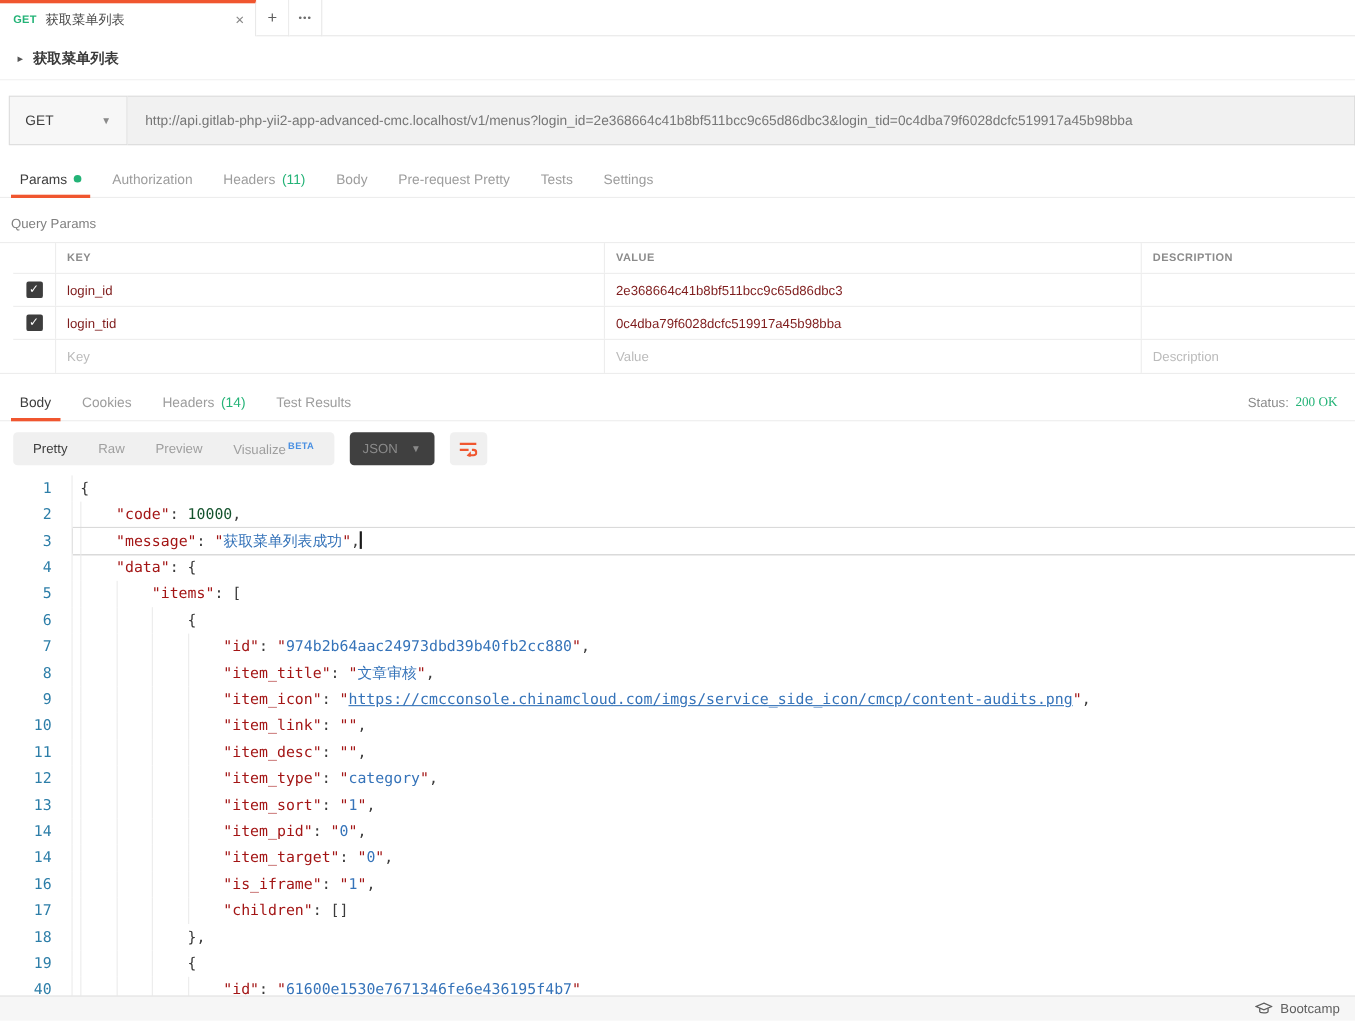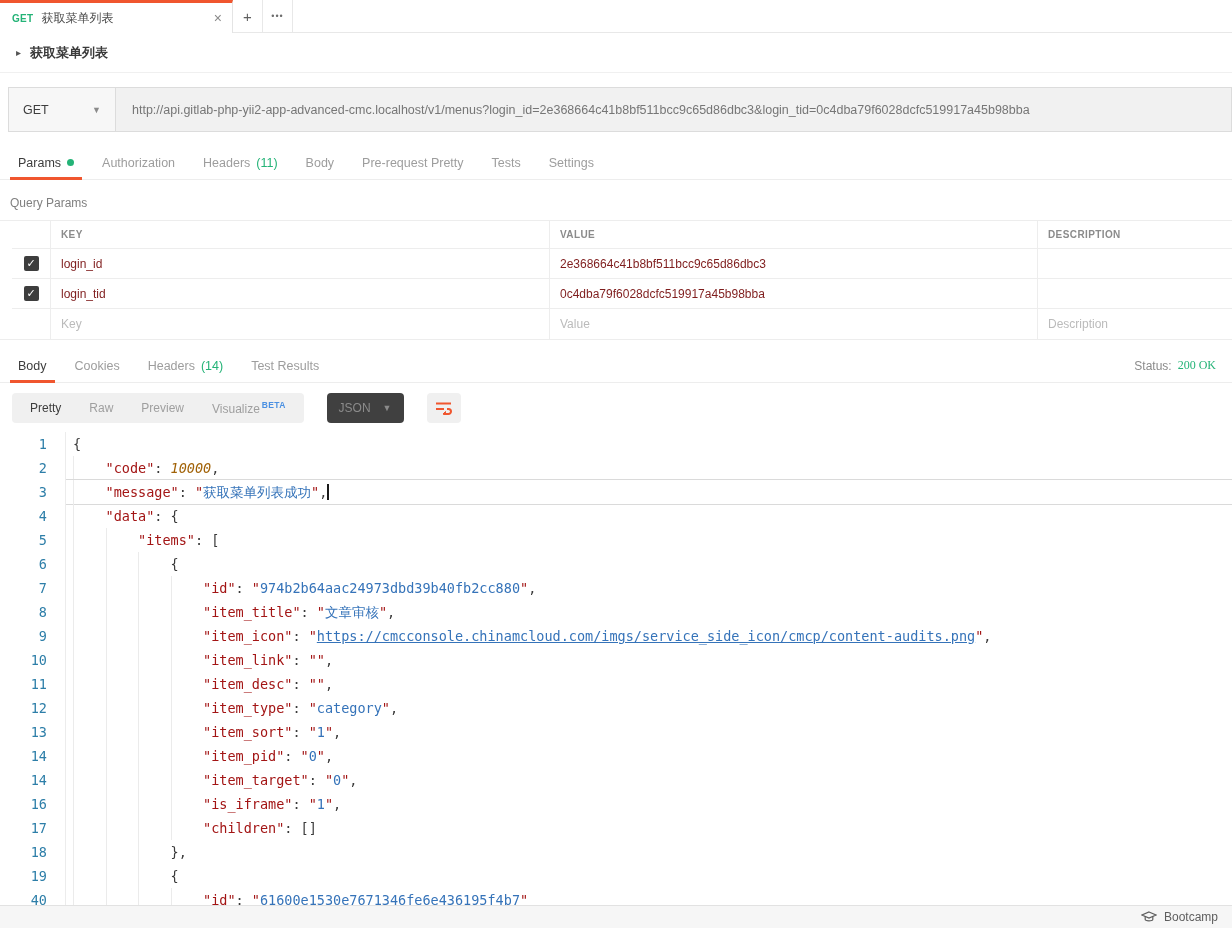--- a/index.html
+++ b/index.html
@@ -86,21 +86,21 @@
   .resp-header {
     display:flex; align-items:stretch; justify-content:space-between;
     height:34px; margin-top:9px; border-bottom:1px solid #EDEDED; padding-right:16px;
   }
   .resp-tabs { display:flex; align-items:stretch; padding-left:4px; }
   .status { display:flex; align-items:center; gap:6px; font-size:12px; }
   .status-label { color:#8b8b8b; }
   .status-value { color:#24B377;font-family:Liberation Serif, serif; }
 
   
-  .resp-toolbar { display:flex; align-items:center; gap:23px; padding:10px 0 0 12px; }
+  .resp-toolbar { display:flex; align-items:center; gap:14px; padding:10px 0 0 12px; }
   .view-group { display:flex; align-items:center; background:#F0F0F0; border-radius:4px; height:30px; padding:0 4px; }
   .view-tab { padding:0 14px; font-size:12px; color:#9f9f9f; cursor:pointer; }
   .view-tab.active { color:#3d3d3d; }
   .beta { color:#4A90E2; font-size:8.5px; font-weight:bold; vertical-align:super; margin-left:2px; letter-spacing:.3px; }
   .format-select {
     background:#404040; border-radius:4px; height:30px; display:flex; align-items:center;
     gap:12px; padding:0 12px; font-size:12px; color:#8b8b8b; cursor:pointer;
   }
   .wrap-btn {
     background:#F0F0F0; border-radius:4px; height:30px; width:34px;
@@ -118,21 +118,21 @@
     border-right:1px solid #ECECEC; flex-shrink:0;
   }
   .line-code { flex:1; display:flex; padding-left:7px; }
   .ind { width:4ch; border-left:1px solid #EBEBEB; flex-shrink:0; }
   .toks { white-space:pre; }
   .tok-p { color:#3a3a3a; }
   .tok-k { color:#A31515; }
   .tok-q { color:#A31515; }
   .tok-s { color:#3573B9; }
   .tok-l { color:#3573B9; text-decoration:underline; }
-  .tok-n { color:#a16207;font-style:italic; }
+  .tok-n { color:#14532d; }
   .code-line.current .line-code { box-shadow:0 -1px 0 #DADADA, 0 1px 0 #DADADA; }
   .cursor { display:inline-block; width:2px; height:16px; background:#1a1a1a; vertical-align:-3px; }
 
   
   .statusbar {
     position:absolute; left:0; right:0; bottom:0; height:23px;
     background:#F6F6F6; border-top:1px solid #E2E2E2;
     display:flex; align-items:center; justify-content:flex-end; padding:0 14px;
   }
   .bootcamp { display:flex; align-items:center; gap:7px; font-size:12px; color:#5e5e5e; cursor:pointer; }

